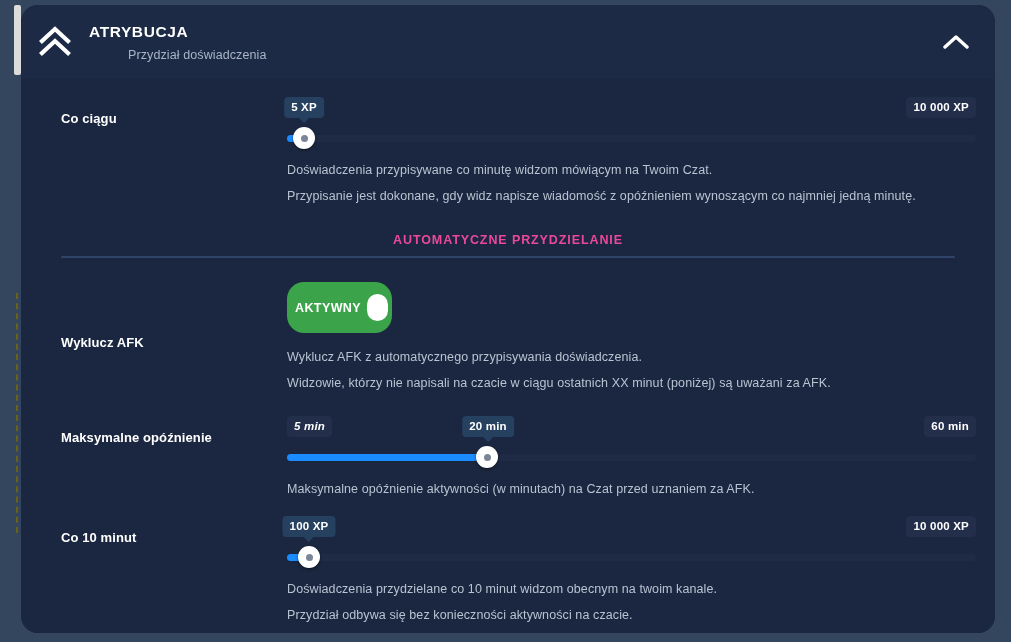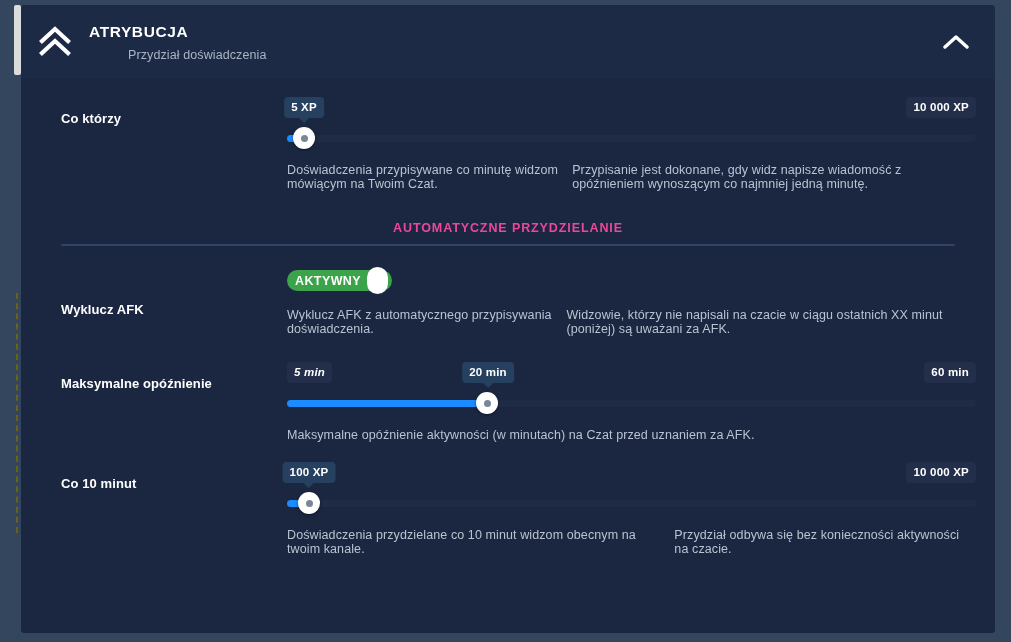--- a/index.html
+++ b/index.html
@@ -48,21 +48,21 @@
   }
 
   
   .card {
     position: absolute;
     left: 21px;
     top: 5px;
     width: 974px;
     height: 628px;
     background: #1b2740;
-    border-radius: 4px;
+    border-radius: 17px;
     overflow: hidden;
   }
 
   
   .card-header {
     position: relative;
     height: 74px;
     background: #1c2a45;
     display: flex;
     align-items: center;
@@ -222,21 +222,21 @@
     height: 7px;
     border-radius: 50%;
     background: #7a8596;
     display: block;
   }
 
   
   .desc-list {
     margin-top: 14px;
     display: flex;
-    flex-direction: row;
+    flex-direction: column;
     gap: 12px;
     padding-bottom: 6px;
   }
 
   .desc {
     font-size: 12.5px;
     color: #b9c3d2;
     letter-spacing: 0.1px;
   }
 
@@ -260,21 +260,21 @@
     background: #2f4468;
     border-radius: 1px;
   }
 
   
   .toggle {
     display: inline-flex;
     align-items: center;
     justify-content: flex-start;
     width: 105px;
-    height: 21px;
+    height: 51px;
     background: #3ba34a;
     border-radius: 17px;
     cursor: pointer;
     padding: 0 4px;
     position: relative;
   }
 
   .toggle .toggle-text {
     flex: 1 1 auto;
     text-align: center;
@@ -319,21 +319,21 @@
       <div class="collapse-btn">
         <svg width="26" height="16" viewBox="0 0 26 16">
           <path d="M2 13 L13 3 L24 13" fill="none" stroke="#ffffff" stroke-width="3.4" stroke-linecap="round" stroke-linejoin="round"></path>
         </svg>
       </div>
     </div>
 
     <div class="card-body">
 
       <div class="row">
-        <div class="row-label">Co którzy</div>
+        <div class="row-label">Co ciągu</div>
         <div class="row-content">
 
           <div class="slider-labels">
             <span class="badge current" style="left:17px;">5 XP</span>
             <span class="badge max-label">10 000 XP</span>
           </div>
 
           <div class="slider-track-wrap">
             <div class="slider-track"></div>
             <div class="slider-fill" style="width:17px;"></div>

